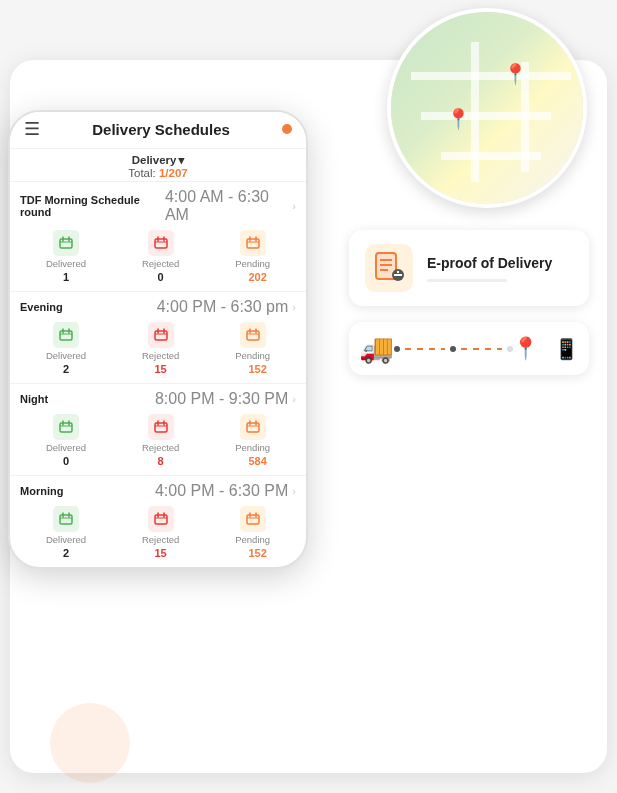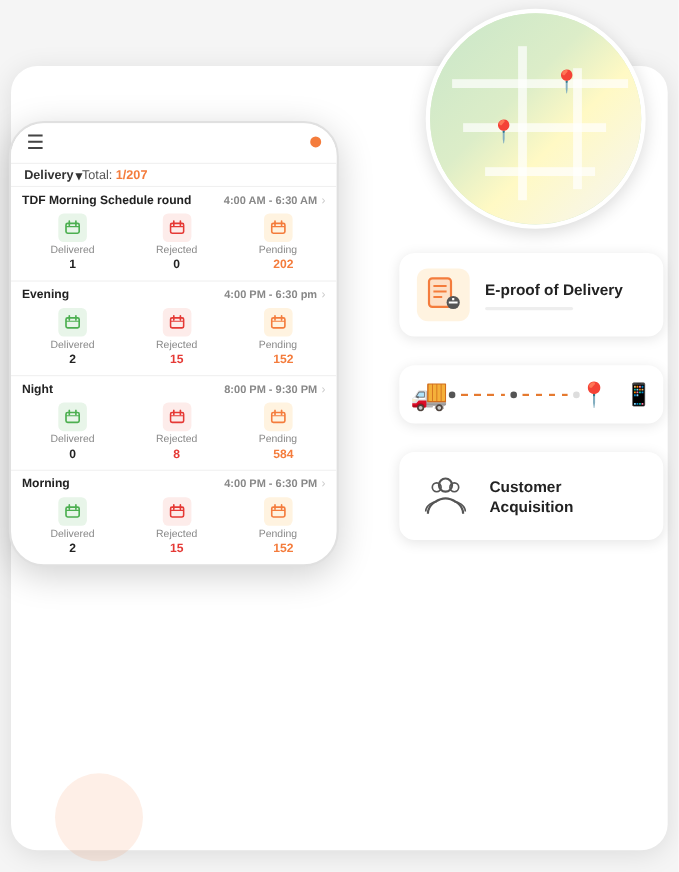--- a/index.html
+++ b/index.html
@@ -88,24 +88,25 @@
       border-radius: 8px;
       padding: 7px 12px;
       font-size: 12px;
       color: #333;
       font-weight: 500;
     }
 
     
     .delivery-meta {
       display: flex;
-      justify-content: flex-start;
+      justify-content: flex-end;
       align-items: center;
       padding: 4px 12px 2px;
       font-size: 11.5px;
+      flex-direction: column;
     }
     .delivery-label {
       color: #333;
       font-weight: 600;
       display: flex;
       align-items: center;
       gap: 2px;
     }
     .total-label {
       font-size: 11.5px;
@@ -152,23 +153,22 @@
       justify-content: space-between;
       align-items: center;
       padding: 6px 10px 2px;
     }
     .schedule-name {
       font-size: 11px;
       font-weight: 700;
       color: #222;
     }
     .schedule-time {
-      font-size: 10px;
+      font-size: 16px;
       color: #888;
-      font-weight: bold;
     }
     .chevron {
       color: #ccc;
       font-size: 11px;
     }
 
     
     .stats-row {
       display: flex;
       justify-content: space-around;
@@ -241,26 +241,26 @@
       opacity: 0.7;
     }
     .map-pin {
       position: absolute;
       font-size: 20px;
     }
 
     
     .right-cards {
       position: absolute;
-      right: 14px;
+      right: 28px;
       top: 230px;
       width: 240px;
       display: flex;
       flex-direction: column;
-      gap: 26px;
+      gap: 16px;
       z-index: 5;
     }
     .right-card {
       background: #fff;
       border-radius: 14px;
       box-shadow: 0 2px 12px rgba(0,0,0,0.10);
       padding: 14px 16px;
     }
     .eproof-card {
       display: flex;
@@ -373,20 +373,21 @@
     <div class="map-pin" style="top:50px; right:55px; color:#e53935;">📍</div>
     <div class="map-pin" style="top:95px; left:55px; color:#e53935;">📍</div>
   </div>
 </div>
 
 <div class="phone-mockup">
 
 
   <div class="phone-header">
     <span class="hamburger-icon">☰</span>
+    <span class="phone-header-title">Delivery Schedules</span>
     <div class="orange-dot"></div>
   </div>
 
 
   <div class="delivery-meta">
     <span class="delivery-label">
       <span>Delivery</span>
       <span>▾</span>
     </span>
     <span class="total-label">
@@ -604,31 +605,15 @@
       <div class="track-line"></div>
       <div class="track-dot filled"></div>
       <div class="track-line"></div>
       <div class="track-dot empty"></div>
     </div>
     <span class="tracking-icon" style="font-size:22px; color:#f47c3c;">📍</span>
     <div style="width:14px;"></div>
     <span class="tracking-icon" style="font-size:20px;">📱</span>
   </div>
 
-  <div class="right-card customer-card">
-    <div class="customer-icon">
-      <svg width="44" height="44" viewBox="0 0 44 44" fill="none" xmlns="http://www.w3.org/2000/svg">
-        <circle cx="22" cy="12" r="6" stroke="#555" stroke-width="2" fill="none"></circle>
-        <circle cx="14" cy="14" r="4" stroke="#555" stroke-width="1.5" fill="none"></circle>
-        <circle cx="30" cy="14" r="4" stroke="#555" stroke-width="1.5" fill="none"></circle>
-        <path d="M6 38 C6 28 18 24 22 24 C26 24 38 28 38 38" stroke="#555" stroke-width="2" fill="none"></path>
-        <path d="M4 36 C4 30 11 27 14 27" stroke="#555" stroke-width="1.5" fill="none"></path>
-        <path d="M40 36 C40 30 33 27 30 27" stroke="#555" stroke-width="1.5" fill="none"></path>
-      </svg>
-    </div>
-    <div class="customer-text">
-      <span style="white-space:pre-line;">Customer
-Acquisition</span>
-    </div>
-  </div>
 </div>
 
 <div class="bottom-orange"></div>
 
 </body></html>

